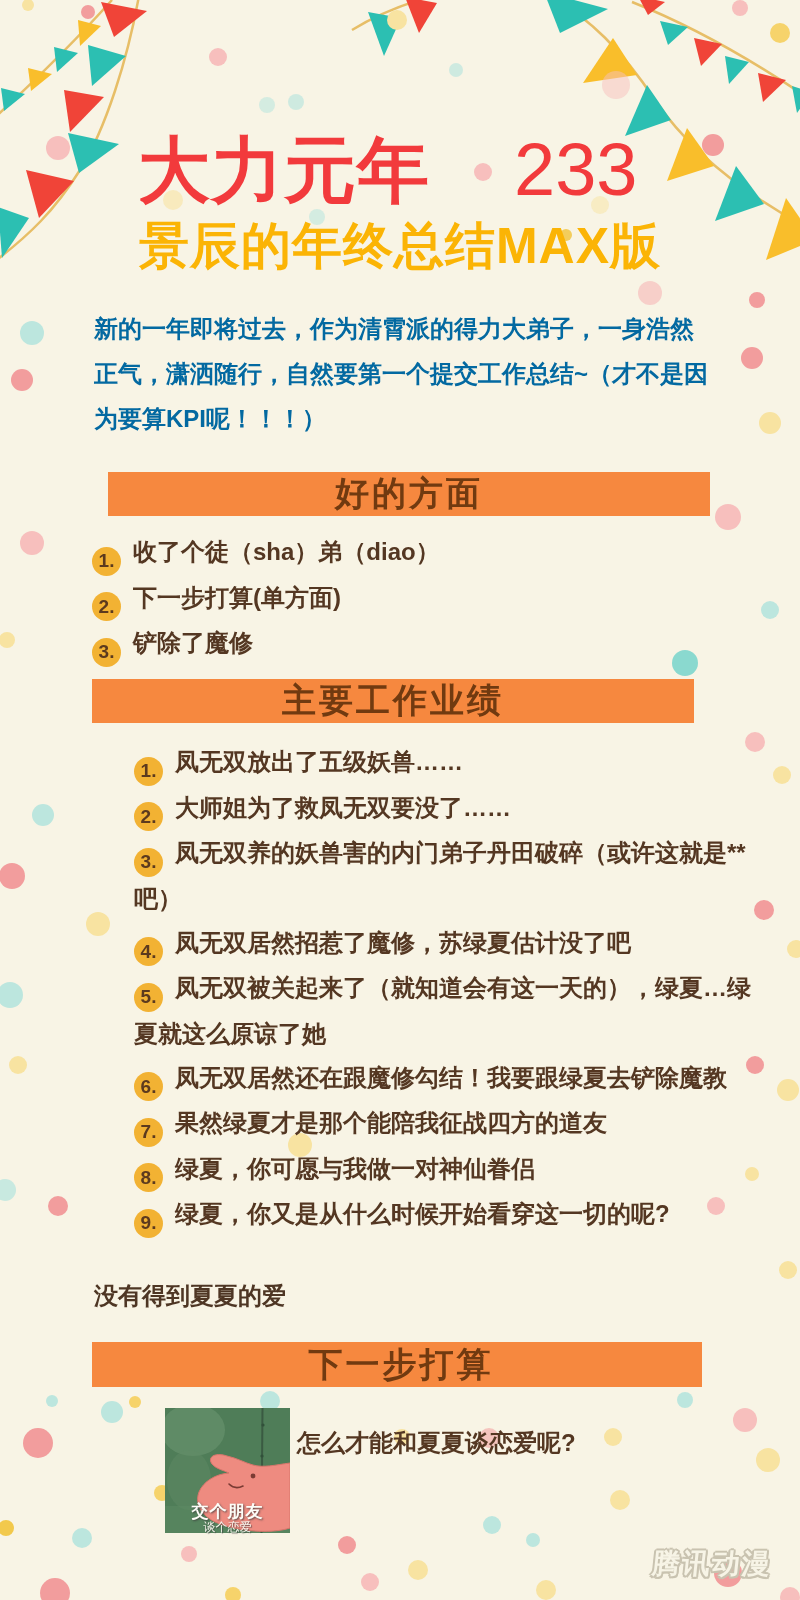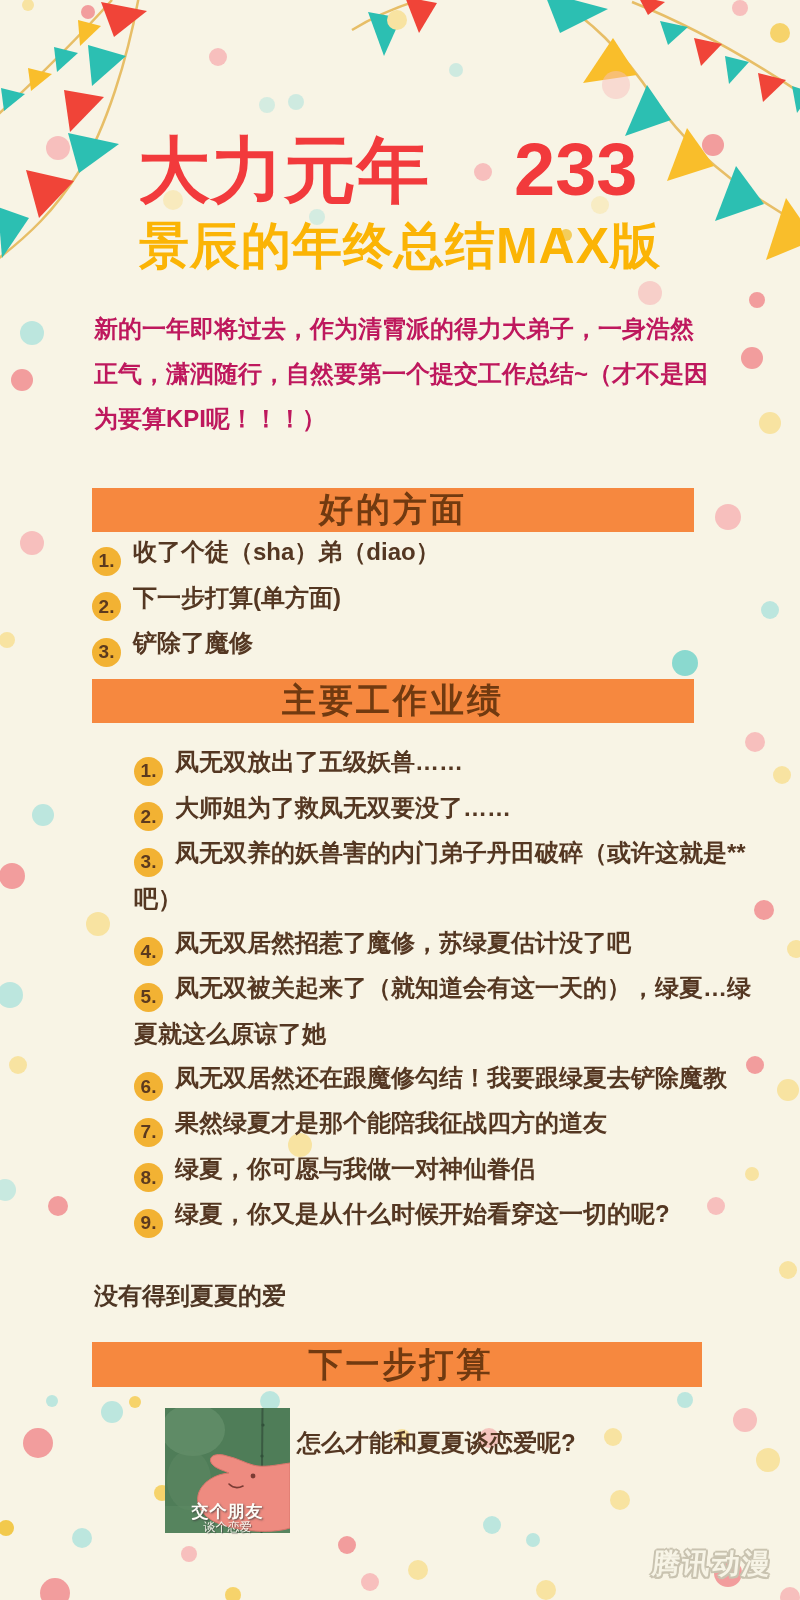--- a/index.html
+++ b/index.html
@@ -4,29 +4,29 @@
 <style>
   html,body{margin:0;padding:0;}
   .page{
     position:relative;width:800px;height:1600px;overflow:hidden;
     background:#F8F4E5;
     font-family:"Liberation Sans","DejaVu Sans",sans-serif;
   }
   .decor-svg{position:absolute;left:0;top:0;width:800px;height:1600px;z-index:0;}
   .layer{position:absolute;z-index:1;}
   .title-main{left:138px;top:128px;font-size:72px;line-height:84px;font-weight:900;color:#F23A3C;letter-spacing:1px;}
-  .title-num{left:514px;top:128px;font-size:74px;line-height:84px;font-weight:700;color:#F23A3C;}
+  .title-num{left:514px;top:128px;font-size:74px;line-height:84px;font-weight:400;color:#F23A3C;}
   .subtitle{left:0;top:215px;width:800px;text-align:center;font-size:50px;line-height:62px;font-weight:900;color:#FBB405;letter-spacing:1px;}
-  .intro{left:94px;top:306px;width:622px;font-size:24px;line-height:45px;font-weight:600;color:#be185d;}
+  .intro{left:94px;top:306px;width:622px;font-size:24px;line-height:45px;font-weight:600;color:#0369a1;}
   .banner{
     left:92px;width:602px;height:44px;background:#F6883F;
     display:flex;align-items:center;justify-content:center;
     font-size:34px;font-weight:900;color:#713A10;letter-spacing:3px;
   }
-  .b1{top:488px;} .b2{top:679px;} .b3{top:1202px;height:45px;} .b4{top:1342px;height:45px;padding-left:8px;}
+  .b1{top:472px;margin-left:16px;} .b2{top:679px;} .b3{top:1202px;height:45px;} .b4{top:1342px;height:45px;padding-left:8px;}
   .list{left:92px;width:622px;}
   .l1{top:530px;} .l2{top:740px;margin-left:42px;}
   .row{line-height:44px;font-size:24px;font-weight:600;color:#543722;}
   .num{
     display:inline-flex;width:29px;height:29px;border-radius:50%;
     background:#F2B233;color:#5C3A1E;font-size:19px;font-weight:800;
     align-items:center;justify-content:center;vertical-align:-7px;margin-right:12px;
   }
   .note{left:94px;top:1282px;font-size:24px;line-height:28px;font-weight:600;color:#4E3624;}
   .caption{left:297px;top:1428px;font-size:24px;line-height:30px;font-weight:700;color:#543722;}

